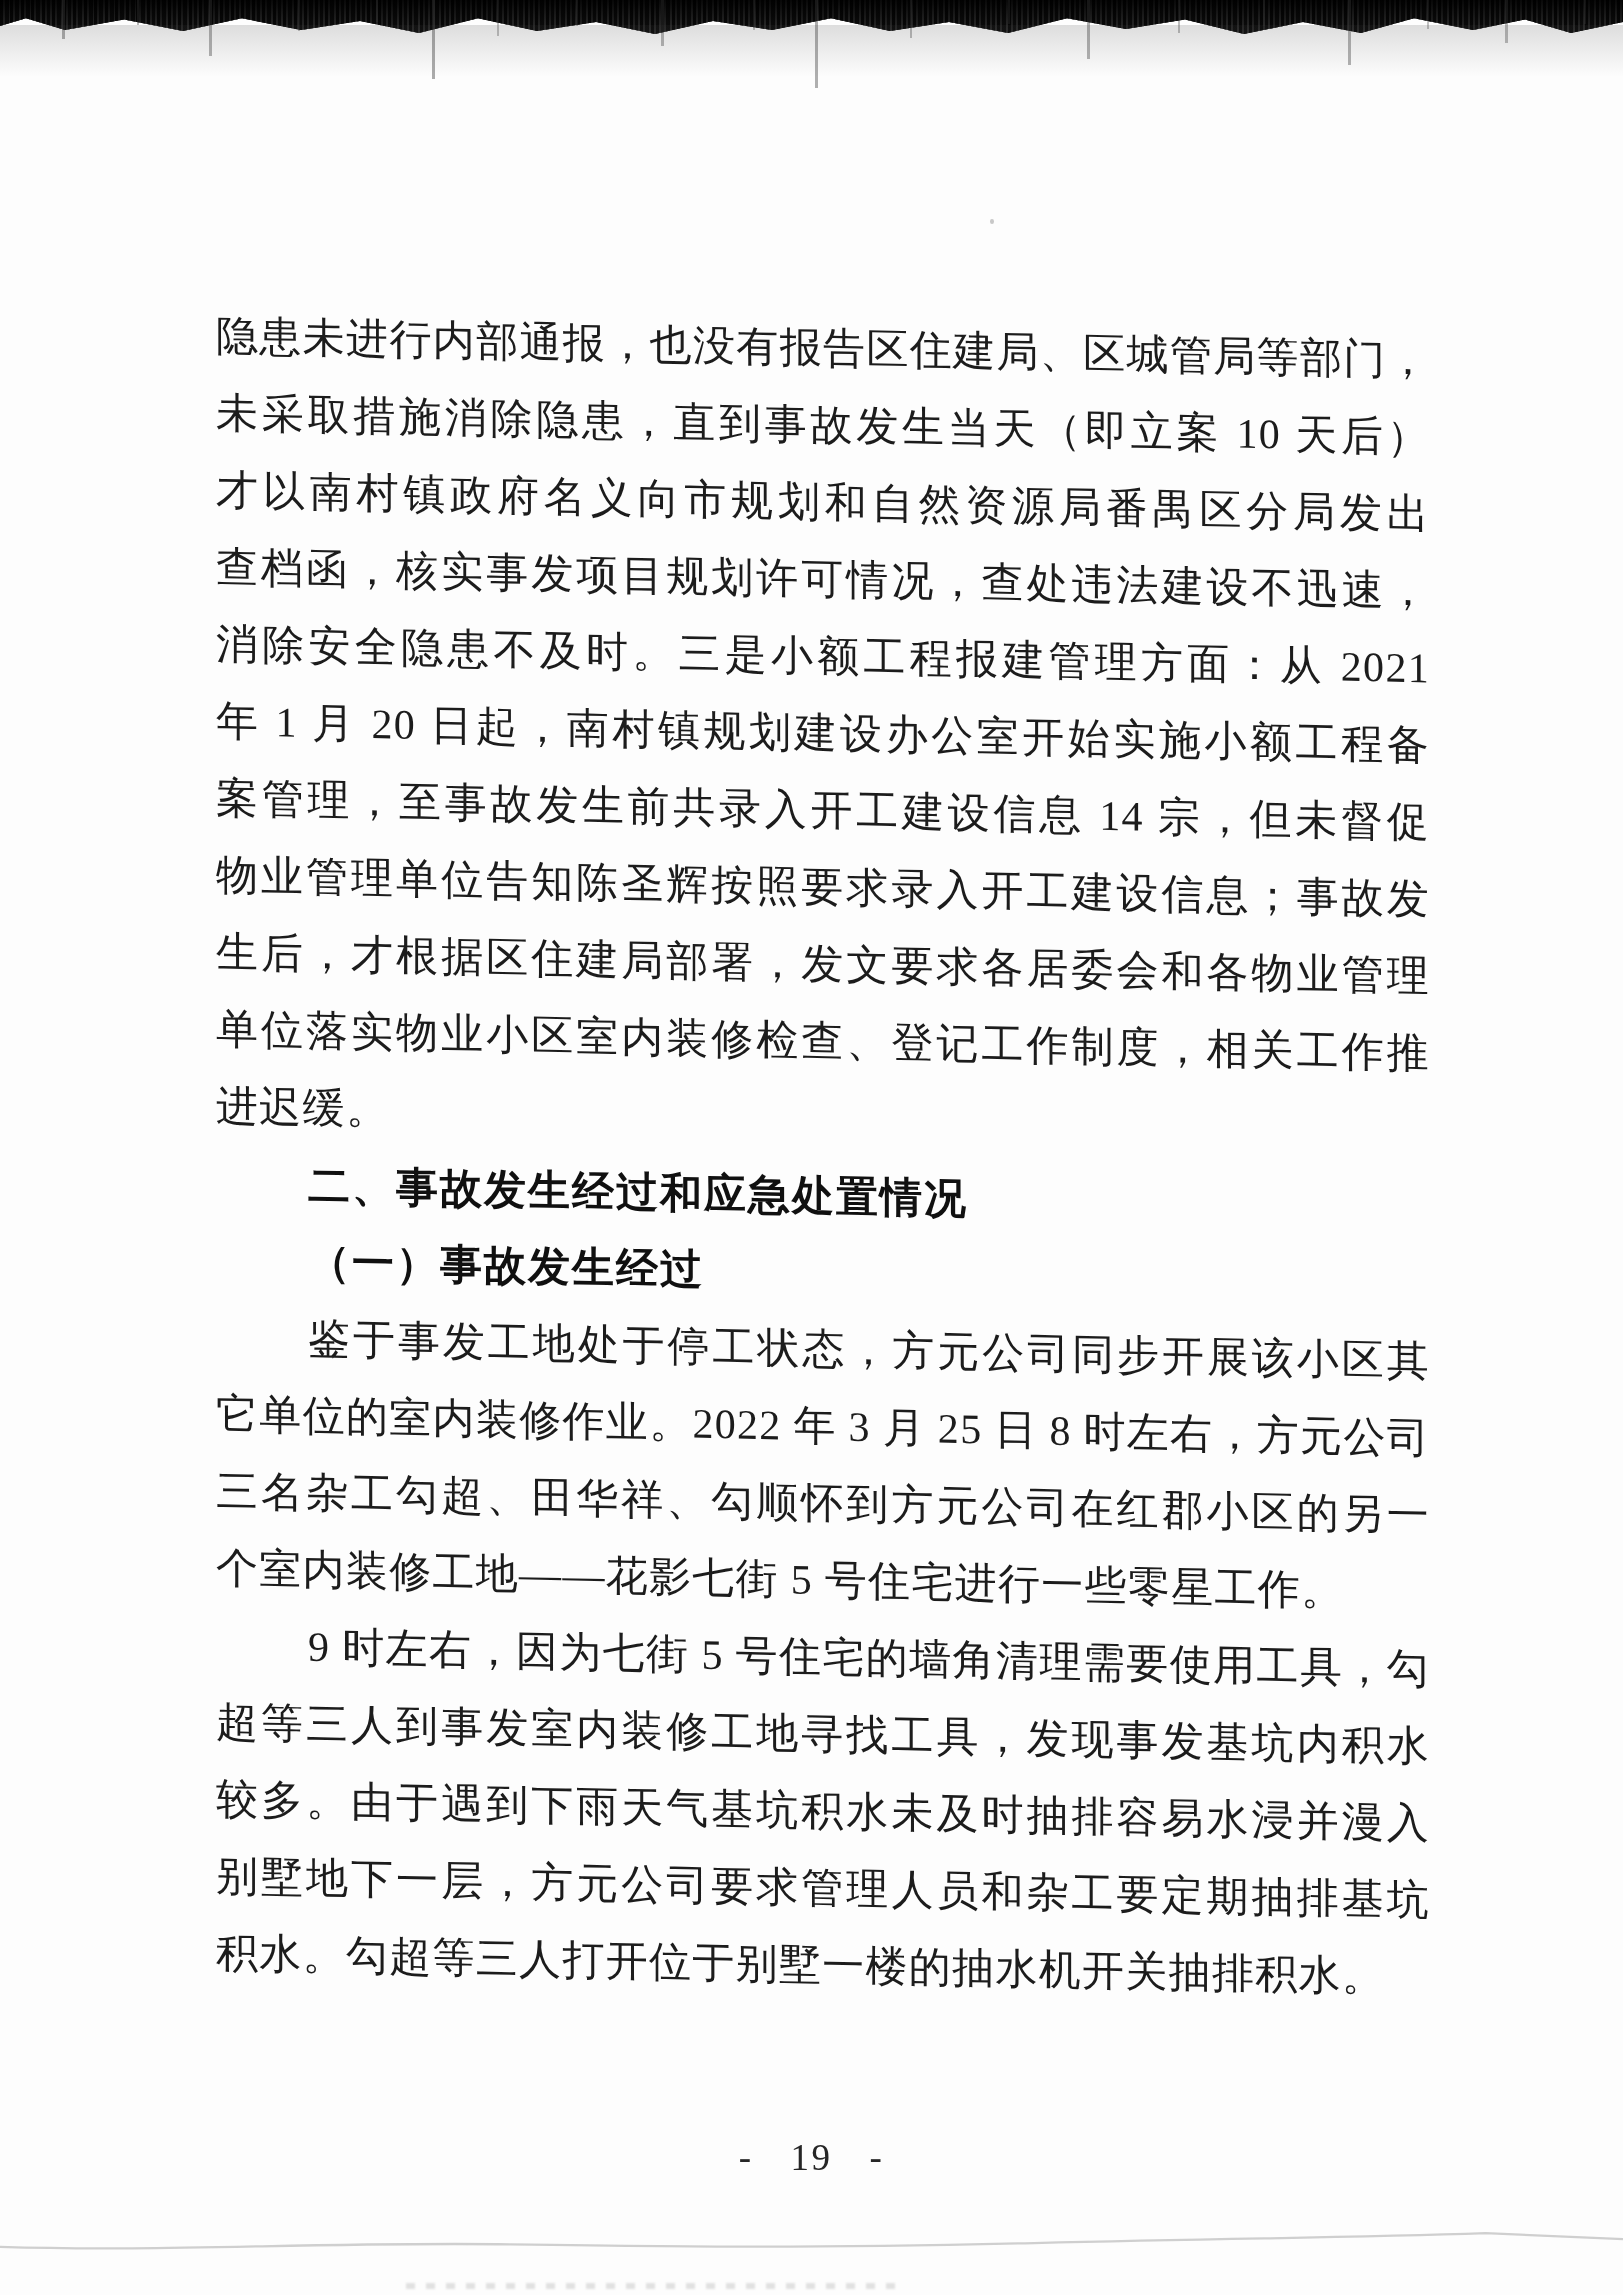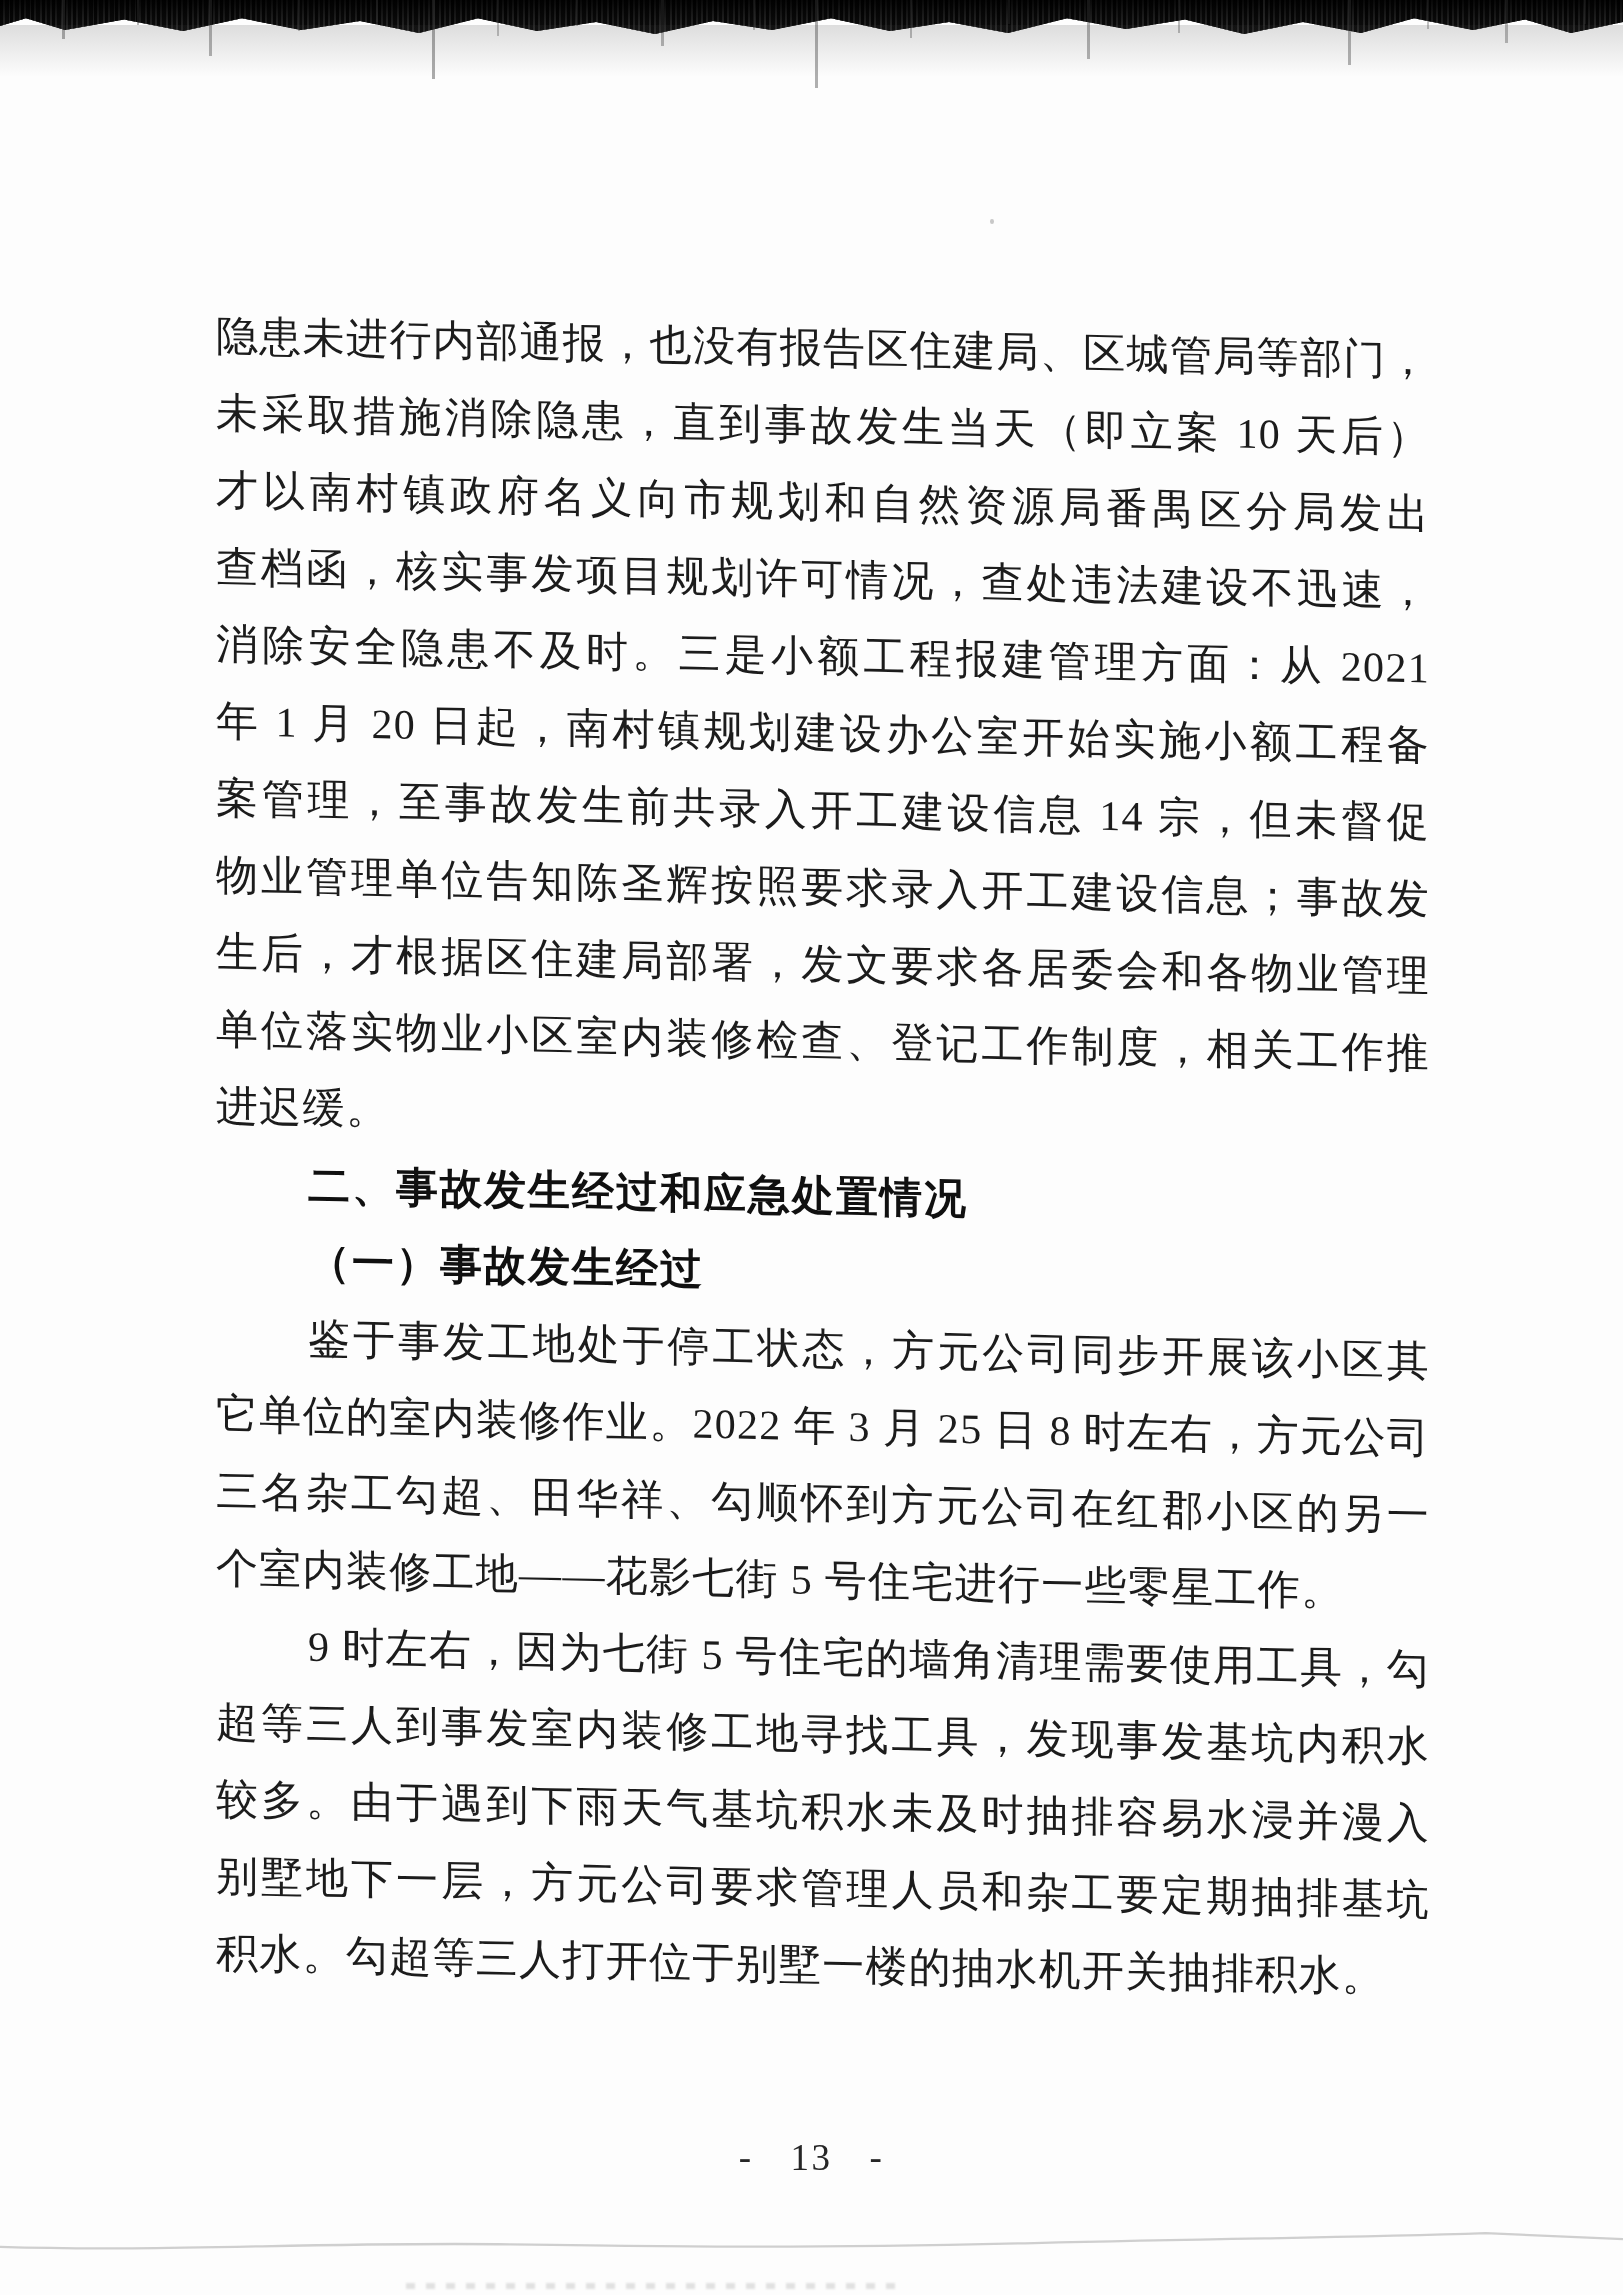--- a/index.html
+++ b/index.html
@@ -112,21 +112,21 @@
     <div class="line j">它单位的室内装修作业。2022 年 3 月 25 日 8 时左右，方元公司</div>
     <div class="line j">三名杂工勾超、田华祥、勾顺怀到方元公司在红郡小区的另一</div>
     <div class="line">个室内装修工地——花影七街 5 号住宅进行一些零星工作。</div>
     <div class="line j ind">9 时左右，因为七街 5 号住宅的墙角清理需要使用工具，勾</div>
     <div class="line j">超等三人到事发室内装修工地寻找工具，发现事发基坑内积水</div>
     <div class="line j">较多。由于遇到下雨天气基坑积水未及时抽排容易水浸并漫入</div>
     <div class="line j">别墅地下一层，方元公司要求管理人员和杂工要定期抽排基坑</div>
     <div class="line">积水。勾超等三人打开位于别墅一楼的抽水机开关抽排积水。</div>
   </div>
 
-  <div class="pagenum">- 13 -</div>
+  <div class="pagenum">- 19 -</div>
 
   <svg class="bottom-curve" width="1623" height="46" viewBox="0 0 2480 70">
     <path d="M0,38 C 260,46 480,30 780,34 S 1240,40 1580,32 S 2060,24 2270,17 L 2480,26" fill="none" stroke="#cfcfcf" stroke-width="3.5"></path>
   </svg>
   <div class="bottom-noise"></div>
 
 </div>
 
 
 </body></html>

